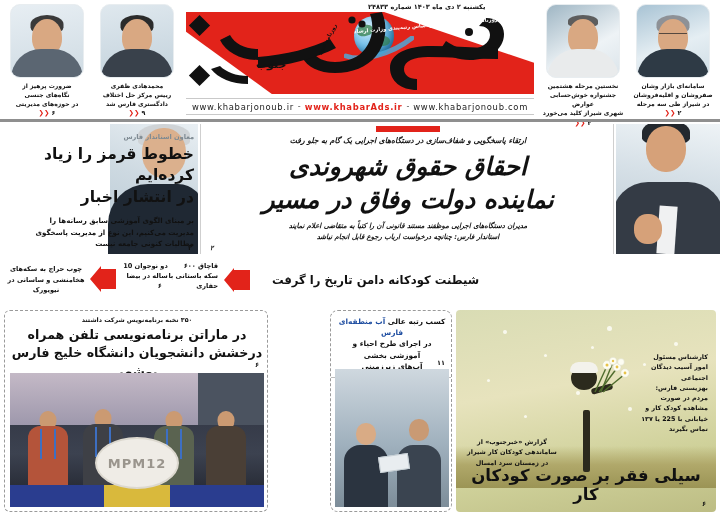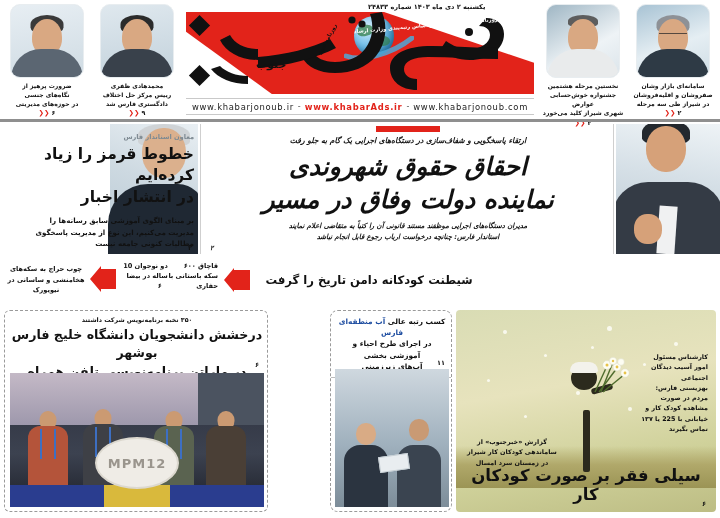--- a/index.html
+++ b/index.html
@@ -343,21 +343,21 @@
     padding: 0 7px;
   }
   .strip .sb-left { right: 2px; width: 248px; }
   .strip .sb-left .l {
     font-size: 10.4px; font-weight: bold; color: #111;
     line-height: 1.5; text-align: right;
   }
   .strip-mid {
     position: absolute; right: 254px; top: 3px;
     width: 222px; height: 38px;
-    display: flex; align-items: center; justify-content: center;
+    display: flex; align-items: center; justify-content: flex-end;
     padding-left: 28px;
   }
   .strip-mid .m {
     font-size: 11.6px; font-weight: bold; color: #111;
     white-space: nowrap;
   }
   .arrow-red {
     position: absolute; right: 470px; top: 10px;
     width: 26px; height: 24px;
   }
@@ -818,22 +818,22 @@
           <div class="h" style="background:#c99a74;"></div>
             <div class="b" style="background:#3a4450;"></div>
         </div>
         <div class="wp-doc"></div>
       </div>
     </div>
 
     <div class="panel p-students">
       <div class="st-kicker">۳۵۰ نخبه برنامه‌نویس شرکت داشتند</div>
       <div class="st-head">
+        <div>در ماراتن برنامه‌نویسی تلفن همراه</div>
         <div>درخشش دانشجویان دانشگاه خلیج فارس بوشهر</div>
-        <div>در ماراتن برنامه‌نویسی تلفن همراه</div>
       </div>
       <div class="st-pg">۶</div>
       <div class="st-photo">
         <div class="st-wall"></div>
         <div class="st-wall2"></div>
         <div class="st-person" style="right:16px;width:44px;height:80px;">
           <div class="sh"></div>
             <div class="sb" style="background:#4a3f36;"></div>
         </div>
         <div class="st-person" style="right:68px;width:44px;height:80px;">

